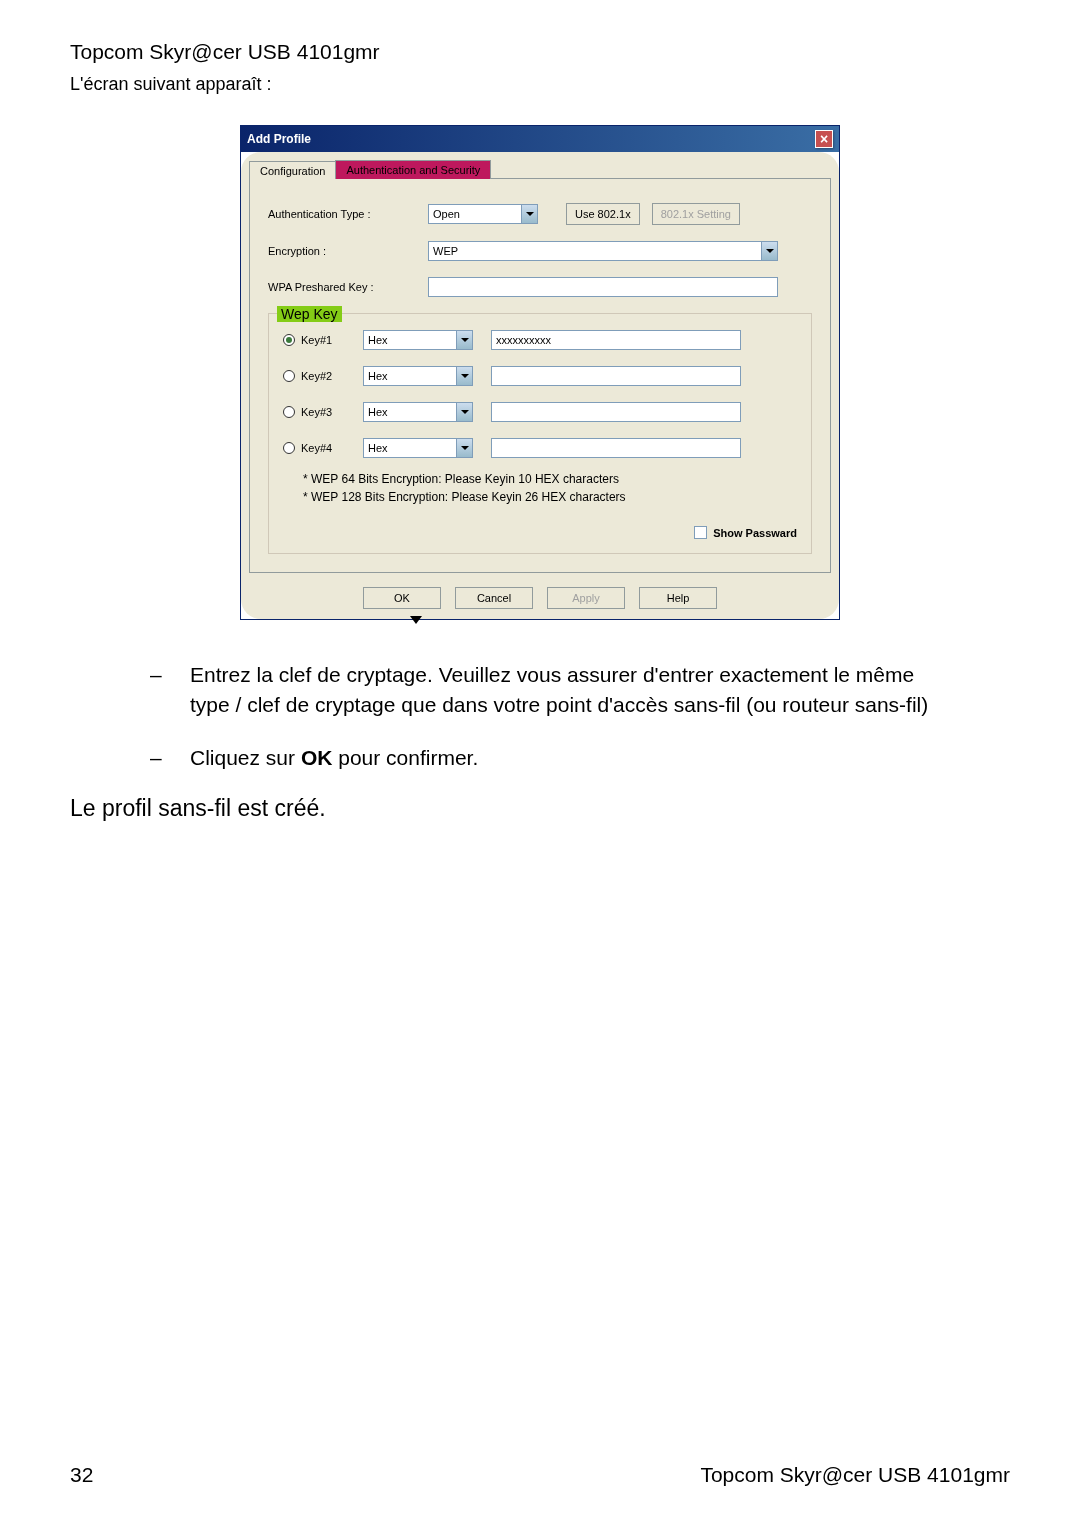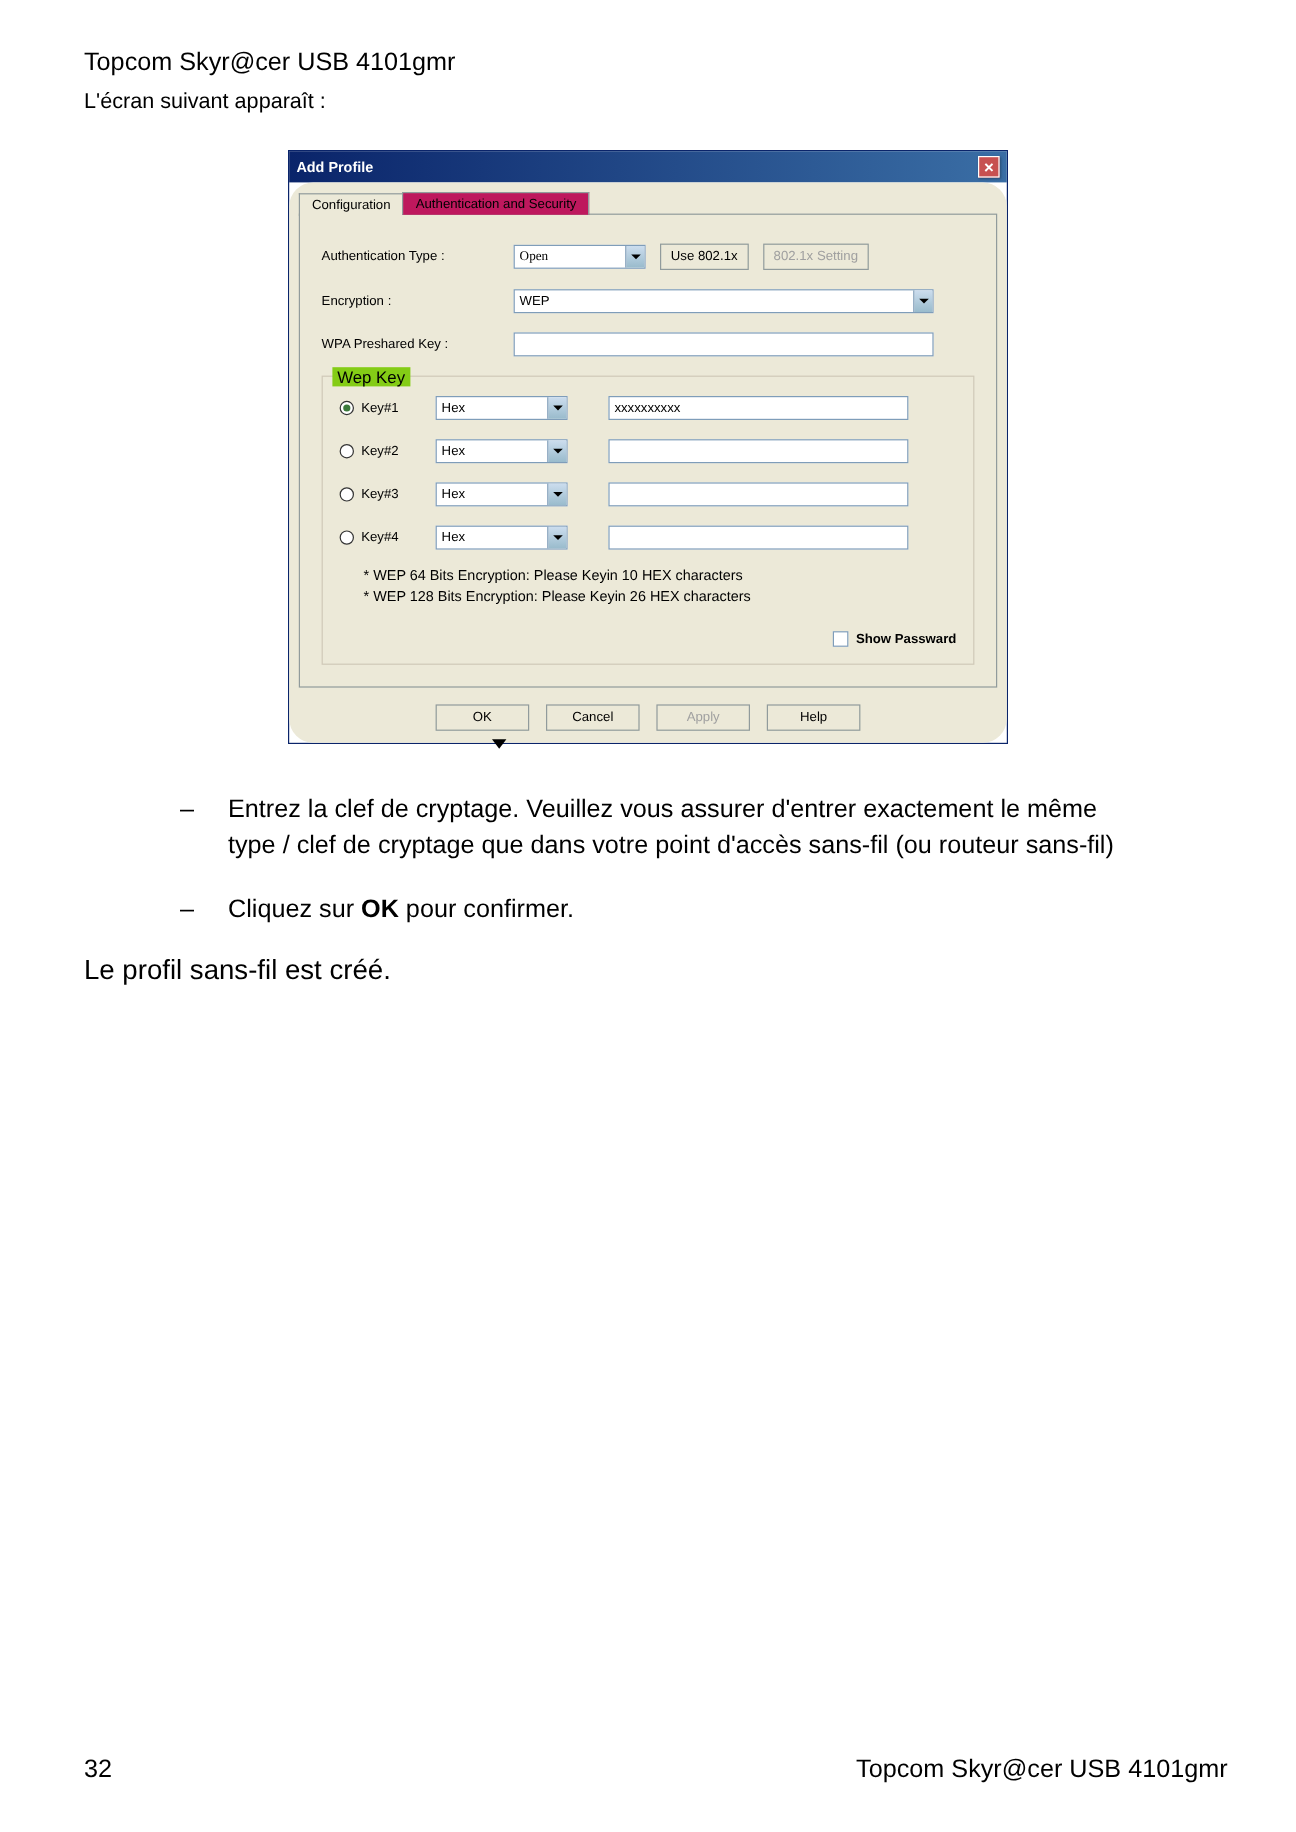--- a/index.html
+++ b/index.html
@@ -114,21 +114,21 @@
       display: flex;
       align-items: center;
       justify-content: center;
     }
     .combo .arrow::after {
       content: "";
       border-left: 4px solid transparent;
       border-right: 4px solid transparent;
       border-top: 4px solid #000;
     }
-    .combo.auth { width: 110px; margin-right: 12px; font-family: Liberation Serif, serif; }
+    .combo.auth { width: 110px; margin-right: 28px; }
     .combo.enc { width: 350px; }
     .textin.wpa { width: 350px; }
     .btn {
       border: 1px solid #919B9C;
       background: #ECE9D8;
       font-size: 11px;
       padding: 2px 8px;
       height: 22px;
       cursor: pointer;
       min-width: 72px;
@@ -163,21 +163,21 @@
       width: 80px;
     }
     .radio {
       width: 12px; height: 12px; border-radius: 50%; border: 1px solid #333;
       background: #fff; margin-right: 6px; position: relative;
     }
     .radio.checked::after {
       content: ""; position: absolute; left: 2px; top: 2px; width: 6px; height: 6px;
       background: #3B7A3B; border-radius: 50%;
     }
-    .combo.keytype { width: 110px; margin-right: 34px; text-align: center; }
+    .combo.keytype { width: 110px; margin-right: 18px; text-align: center; }
     .textin.keyval { width: 250px; }
     .hint {
       font-size: 12px;
       color: #000;
       margin: 12px 0 20px 20px;
       line-height: 1.5;
     }
     .showpass {
       display: flex;
       align-items: center;
@@ -224,21 +224,21 @@
       flex-shrink: 0;
     }
     .conclusion {
       font-size: 23px;
       margin-top: 20px;
     }
     .footer {
       position: absolute;
       bottom: 40px;
       left: 70px;
-      right: 57px;
+      right: 70px;
       display: flex;
       justify-content: space-between;
       font-size: 21px;
     }
   </style>
 </head>
 <body>
 
 <div class="header-product">Topcom Skyr@cer USB 4101gmr</div>
 <div class="subtitle">L'écran suivant apparaît :</div>

